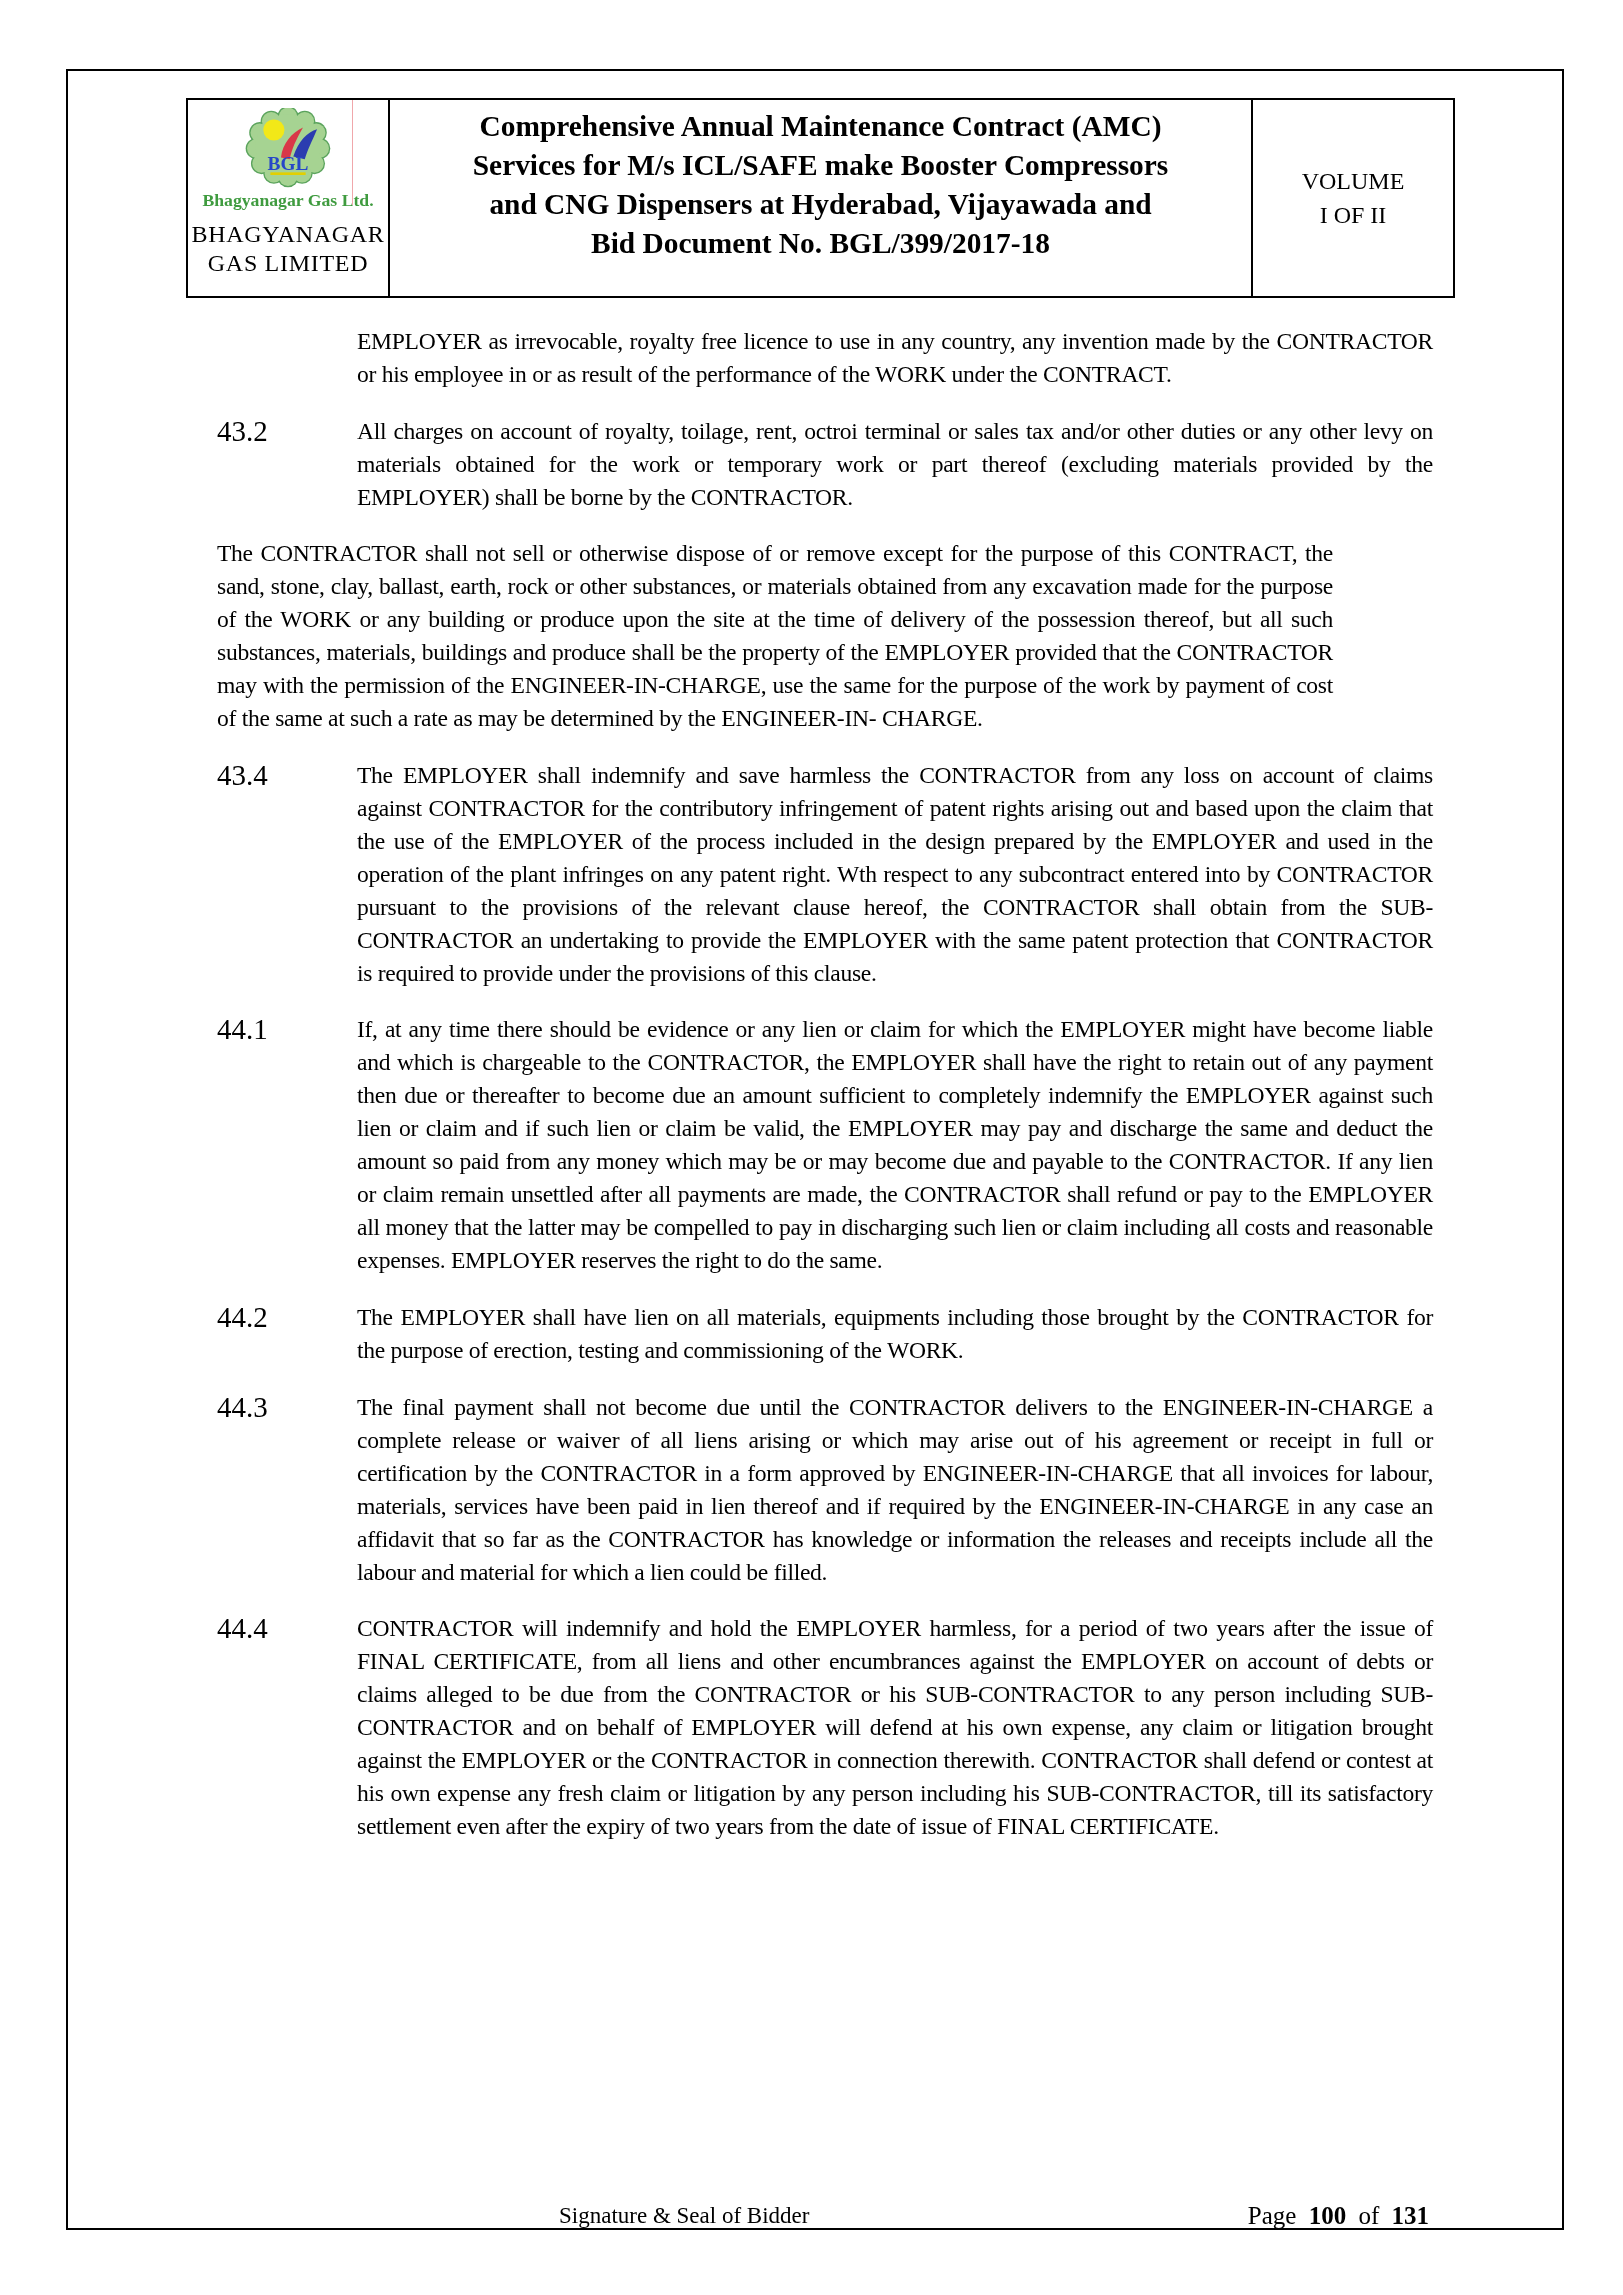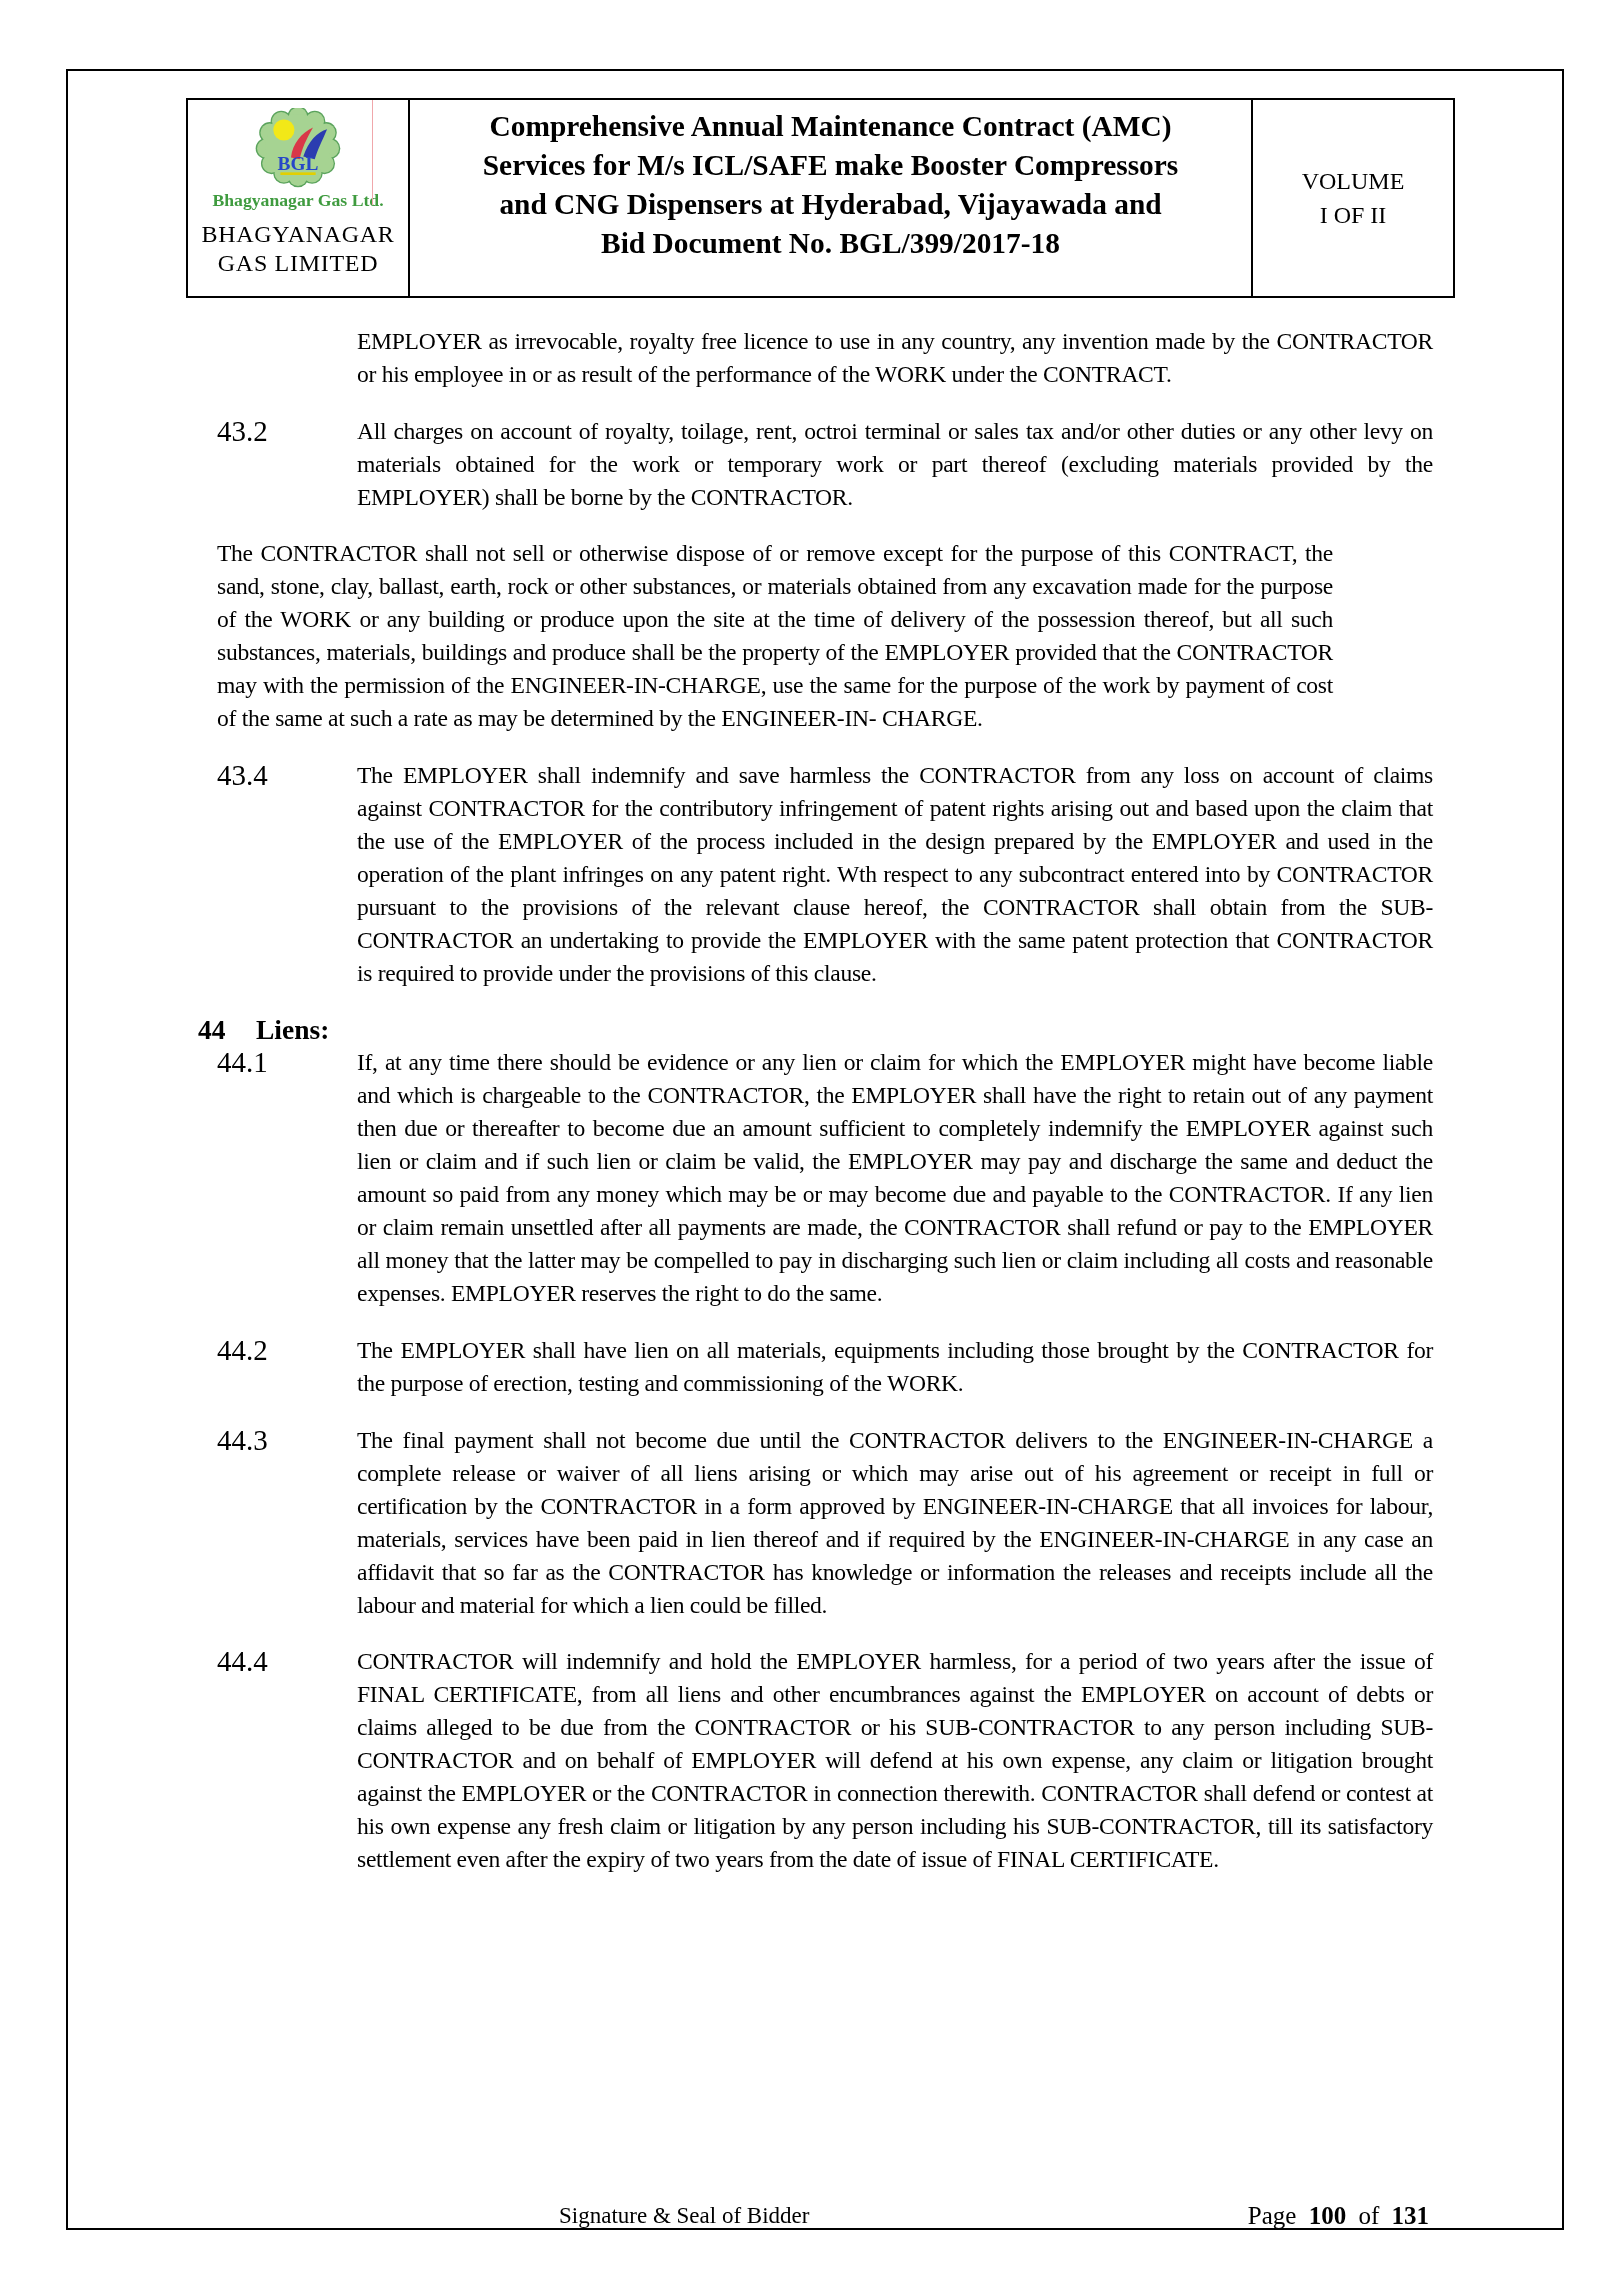--- a/index.html
+++ b/index.html
@@ -28,21 +28,21 @@
     top: 98px;
     width: 1269px;
     height: 200px;
     border: 2px solid #000000;
     box-sizing: border-box;
     display: flex;
     background: #ffffff;
   }
   .cell { box-sizing: border-box; }
   .cell-logo {
-    width: 222px;
+    width: 202px;
     border-right: 2px solid #000000;
     position: relative;
     text-align: center;
     padding-top: 7.9px;
   }
   .scan-pink-line {
     position: absolute;
     right: 35px;
     top: 0;
     width: 1.3px;
@@ -218,24 +218,20 @@
 
     <div class="clause-row">
       <div class="clause-text">The CONTRACTOR shall not sell or otherwise dispose of or remove except for the purpose of this CONTRACT, the sand, stone, clay, ballast, earth, rock or other substances, or materials obtained from any excavation made for the purpose of the WORK or any building or produce upon the site at the time of delivery of the possession thereof, but all such substances, materials, buildings and produce shall be the property of the EMPLOYER provided that the CONTRACTOR may with the permission of the ENGINEER-IN-CHARGE, use the same for the purpose of the work by payment of cost of the same at such a rate as may be determined by the ENGINEER-IN- CHARGE.</div>
     </div>
 
     <div class="clause-row">
       <div class="clause-number">43.4</div>
       <div class="clause-text">The EMPLOYER shall indemnify and save harmless the CONTRACTOR from any loss on account of claims against CONTRACTOR for the contributory infringement of patent rights arising out and based upon the claim that the use of the EMPLOYER of the process included in the design prepared by the EMPLOYER and used in the operation of the plant infringes on any patent right. Wth respect to any subcontract entered into by CONTRACTOR pursuant to the provisions of the relevant clause hereof, the CONTRACTOR shall obtain from the SUB-CONTRACTOR an undertaking to provide the EMPLOYER with the same patent protection that CONTRACTOR is required to provide under the provisions of this clause.</div>
     </div>
 
-    <div class="heading-row">
-      <div class="heading-num">44</div>
-      <div>Liens:</div>
-    </div>
 
     <div class="clause-row">
       <div class="clause-number">44.1</div>
       <div class="clause-text">If, at any time there should be evidence or any lien or claim for which the EMPLOYER might have become liable and which is chargeable to the CONTRACTOR, the EMPLOYER shall have the right to retain out of any payment then due or thereafter to become due an amount sufficient to completely indemnify the EMPLOYER against such lien or claim and if such lien or claim be valid, the EMPLOYER may pay and discharge the same and deduct the amount so paid from any money which may be or may become due and payable to the CONTRACTOR. If any lien or claim remain unsettled after all payments are made, the CONTRACTOR shall refund or pay to the EMPLOYER all money that the latter may be compelled to pay in discharging such lien or claim including all costs and reasonable expenses. EMPLOYER reserves the right to do the same.</div>
     </div>
 
     <div class="clause-row">
       <div class="clause-number">44.2</div>
       <div class="clause-text">The EMPLOYER shall have lien on all materials, equipments including those brought by the CONTRACTOR for the purpose of erection, testing and commissioning of the WORK.</div>
     </div>

